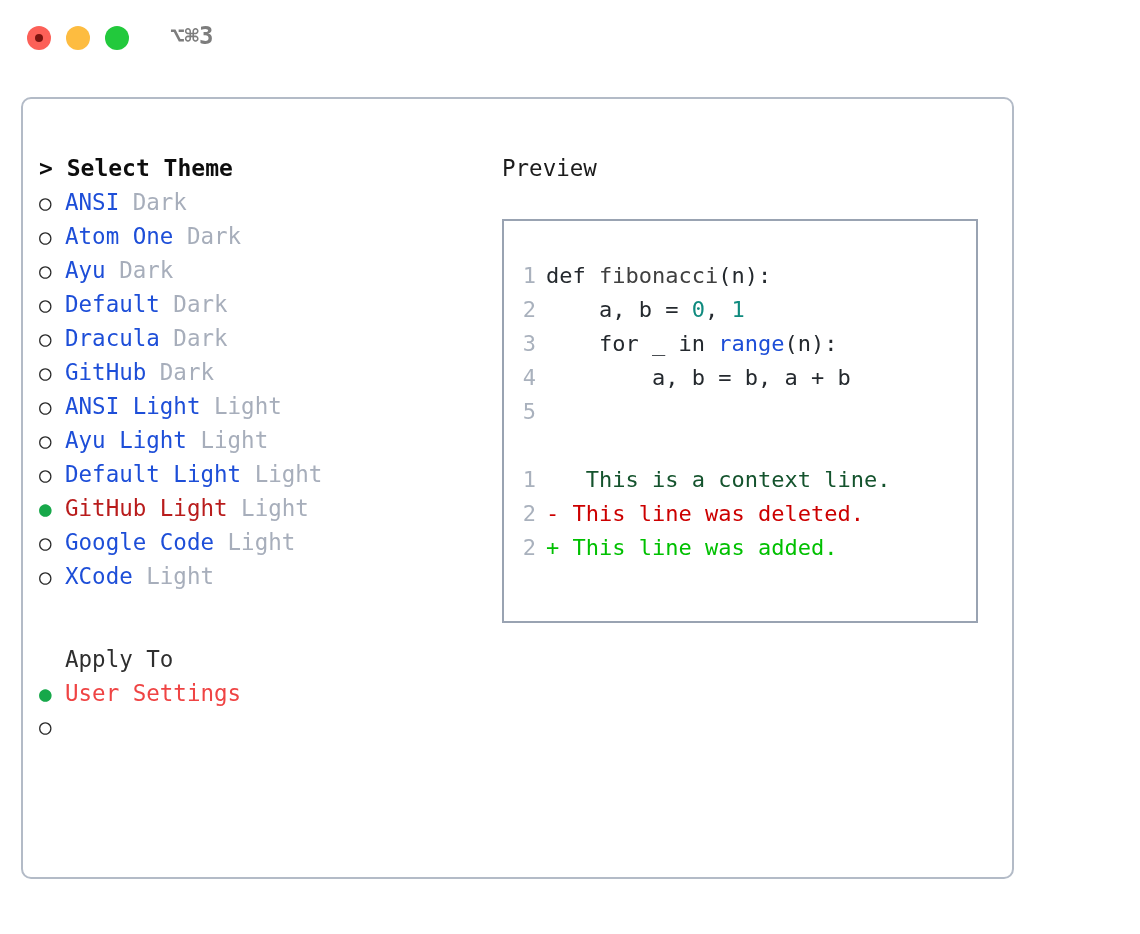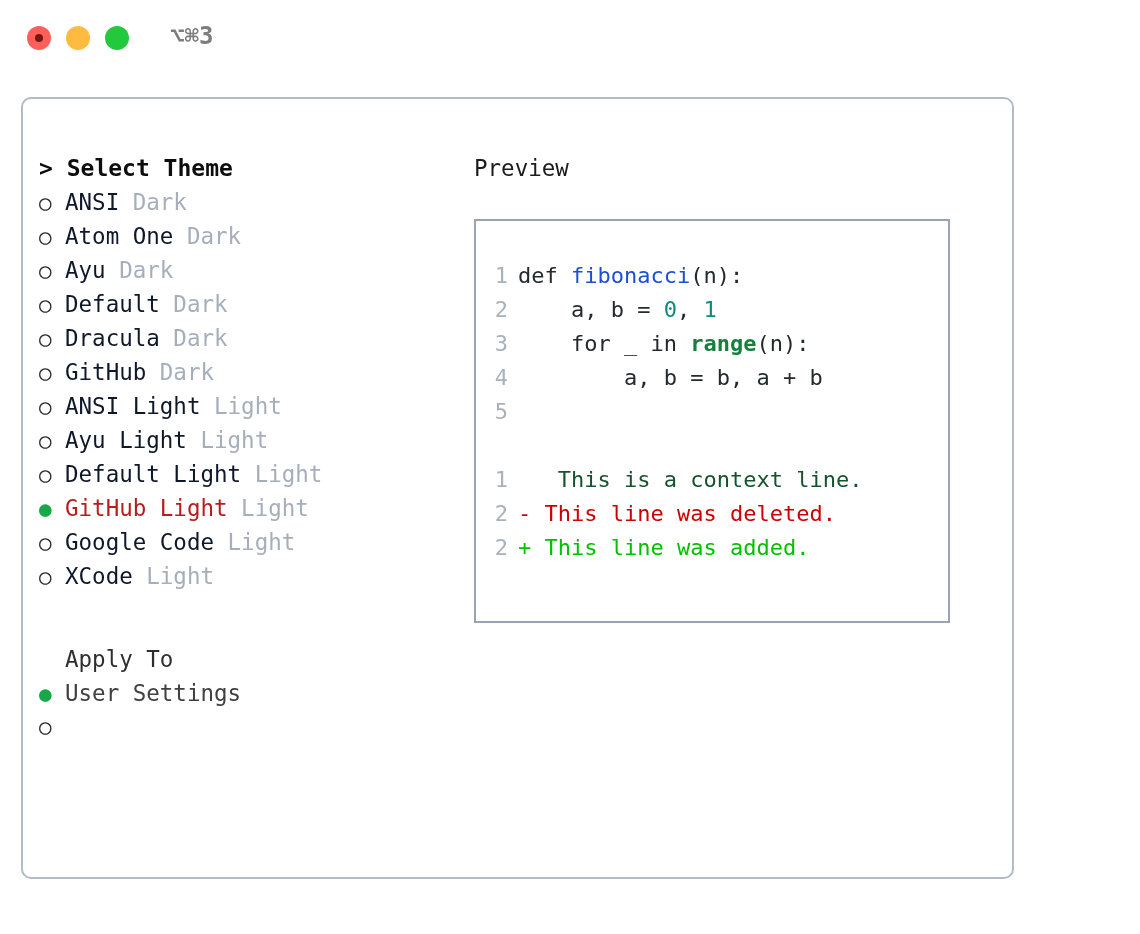--- a/index.html
+++ b/index.html
@@ -108,40 +108,40 @@
     color: #2b2b2b;
   }
   .bullet-sel { color: #17a84a; }
   .bullet-blank { color: transparent; }
 
   .heading {
     font-weight: bold;
     color: #0d0d0d;
     font-size: 23px;
   }
-  .theme-name { color: #0f172a; }
+  .theme-name { color: #1d4ed8; }
   .theme-name-sel { color: #b91c1c; }
   .theme-tag { color: #a7aebb; }
   .section-label { color: #2e2e2e; }
-  .apply-sel { color: #404040; }
+  .apply-sel { color: #ef4444; }
   .apply-name { color: #2e2e2e; }
 
   .hint {
     margin-top: 26px;
     font-size: 22px;
     line-height: 34px;
     color: #a0a8b6;
     width: 420px;
     white-space: normal;
   }
 
   
   .right-col {
     position: absolute;
-    left: 451px;
+    left: 479px;
     top: 52px;
     width: 500px;
   }
   .preview-title {
     font-size: 22.5px;
     color: #1c1c1c;
     height: 34px;
     line-height: 34px;
     white-space: pre;
   }
@@ -168,23 +168,23 @@
     flex: 0 0 42px;
     width: 42px;
     text-align: right;
     color: #a9b1bd;
     padding-right: 10px;
     box-sizing: border-box;
   }
   .code-text { white-space: pre; }
 
   .tok-plain { color: #24292e; }
-  .tok-fn    { color: #1d4ed8; }
+  .tok-fn    { color: #404040; }
   .tok-num   { color: #0f8a7e; }
-  .tok-kwfn  { color: #15803d; font-weight: bold; }
+  .tok-kwfn  { color: #1d4ed8; }
 
   .diff-gap { height: 34px; }
   .diff-ctx { color: #14532d; }
   .diff-del { color: #cc0000; }
   .diff-add { color: #00c000; }
 </style>
 </head>
 <body>
 
 <div class="window">

